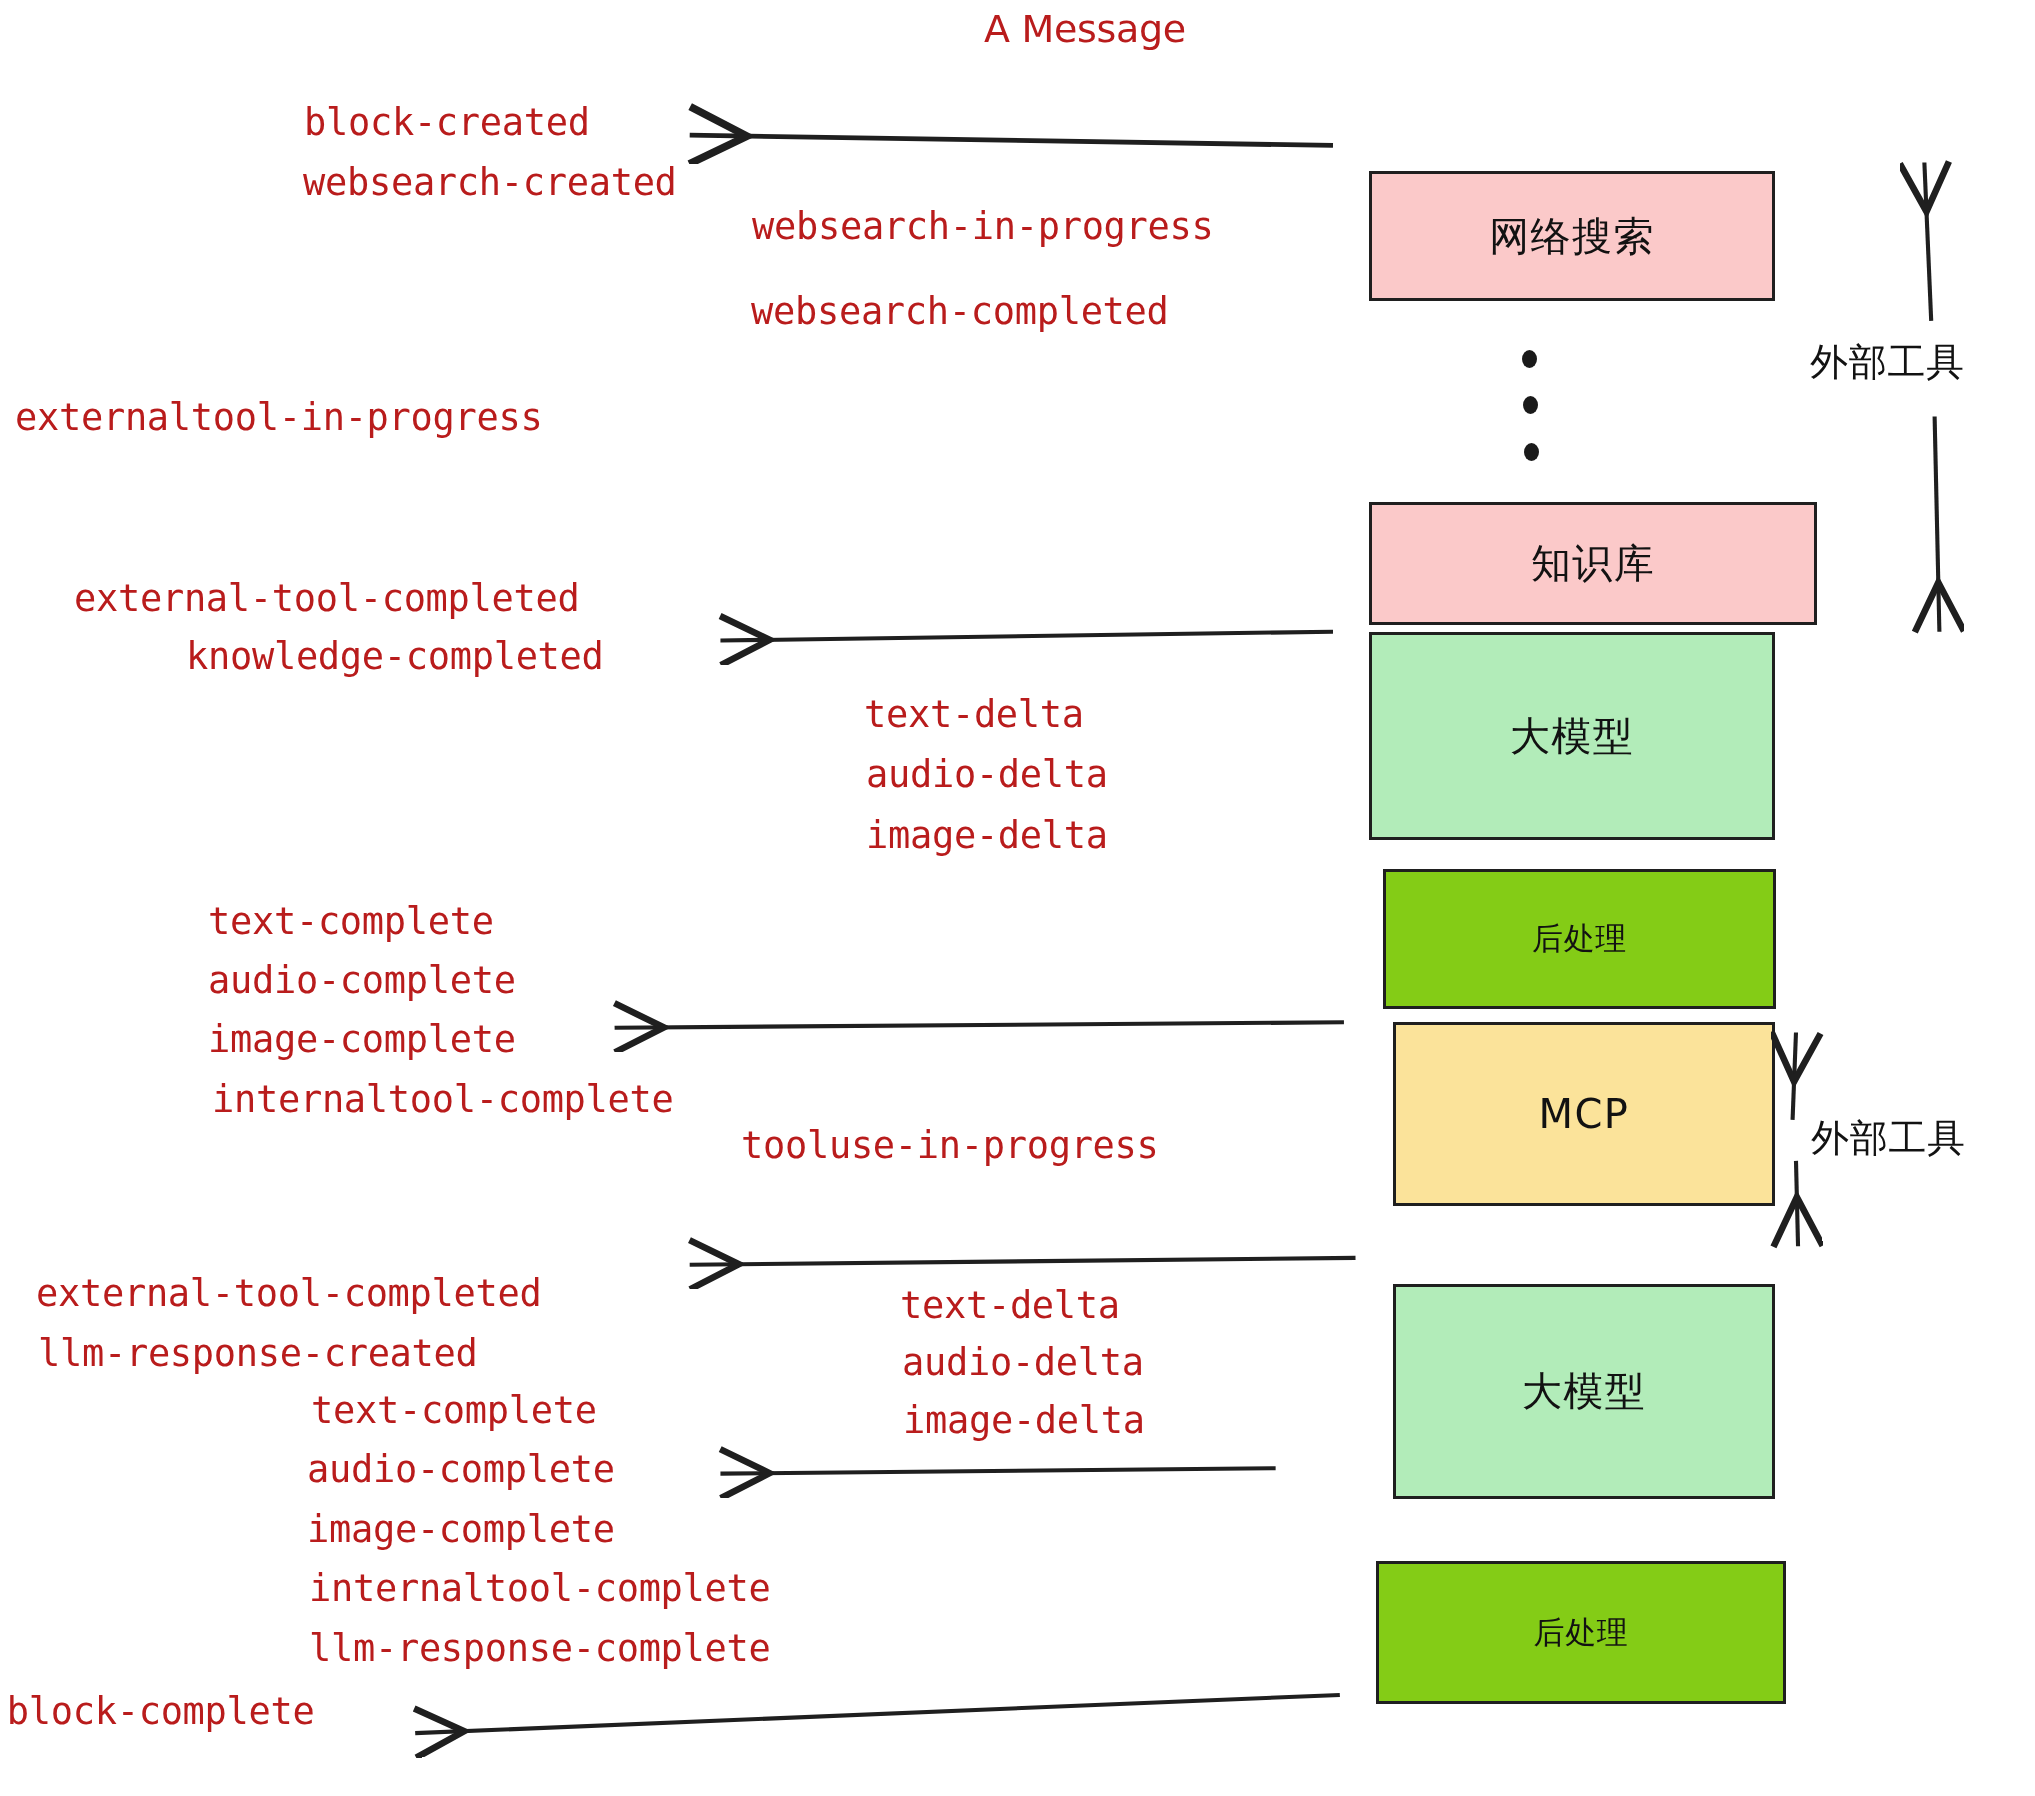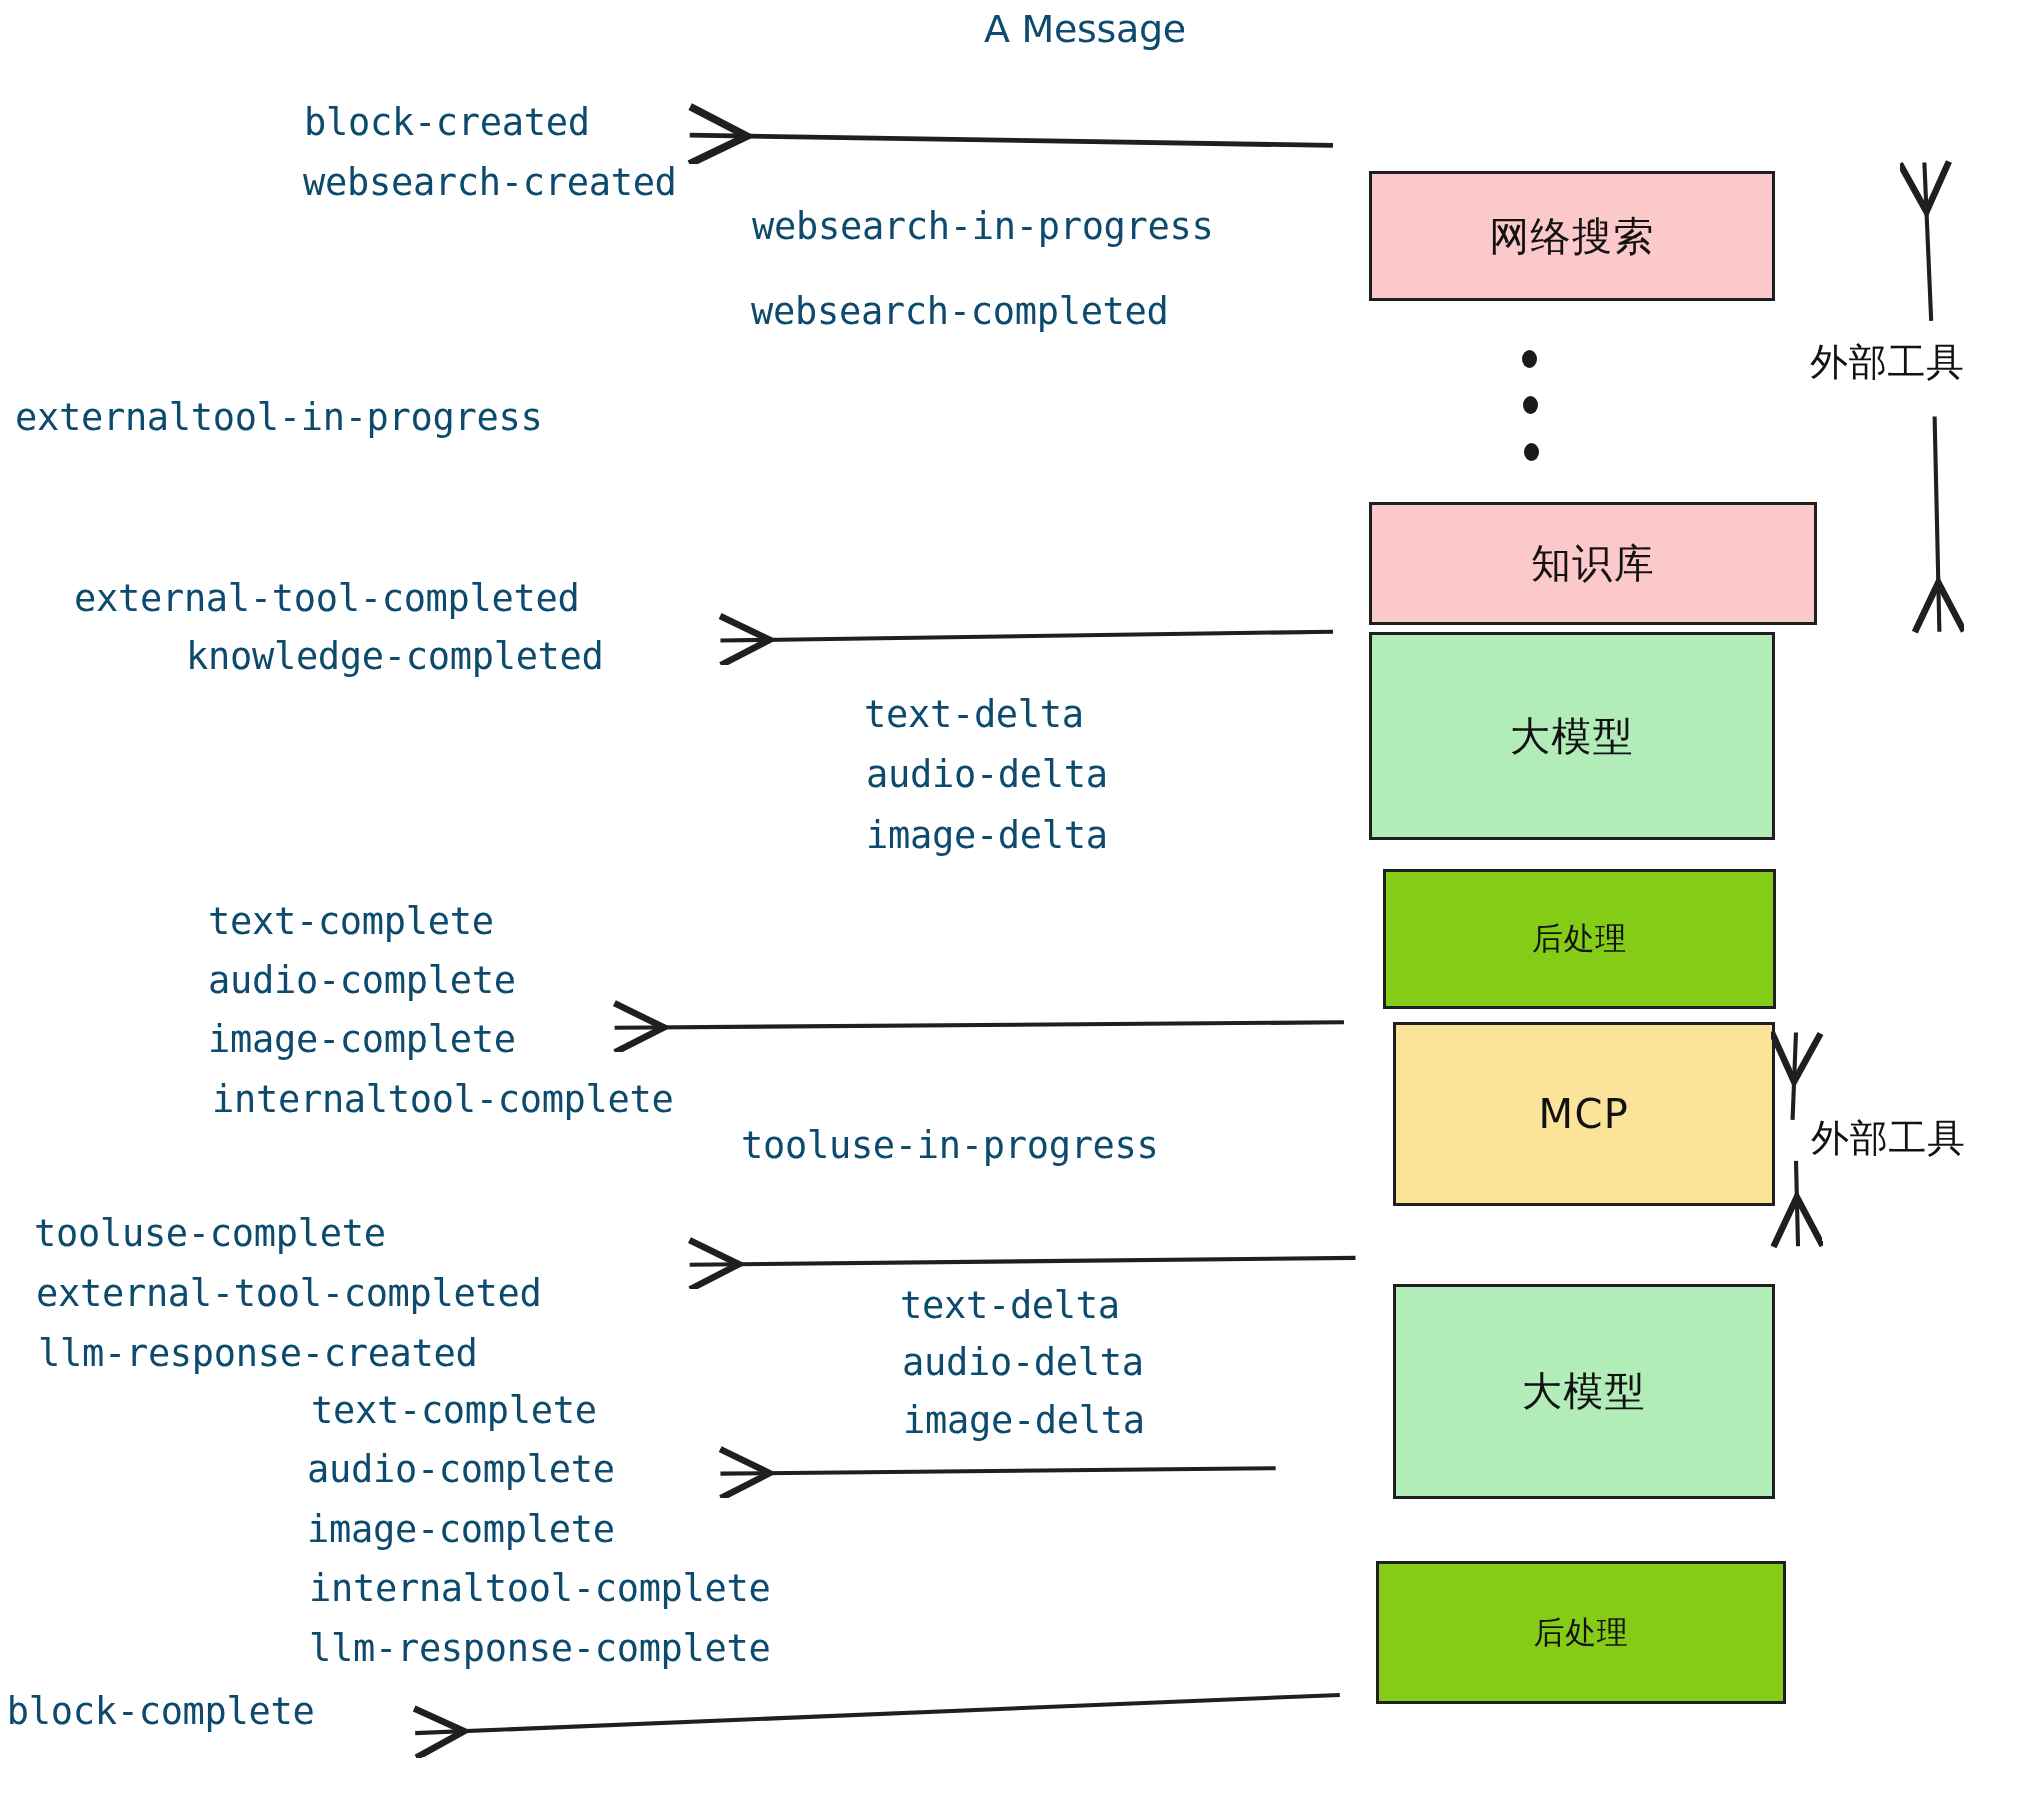--- a/index.html
+++ b/index.html
@@ -5,21 +5,21 @@
   html,body{margin:0;padding:0;background:#fff;}
   #stage{
     position:relative;
     width:2035px;height:1796px;
     background:#ffffff;
     font-family:"DejaVu Sans Mono", monospace;
     overflow:hidden;
   }
   .hw{
     position:absolute;
-    color:#0c4a6e;
+    color:#b91c1c;
     white-space:pre;
     font-family:"DejaVu Sans Mono","Liberation Mono",monospace;
     letter-spacing:-0.3px;
   }
   .title{
     font-size:38px;
     font-family:"DejaVu Sans","Liberation Sans",sans-serif;
     font-weight:400;
   }
   .evt{ font-size:37px; }
@@ -106,21 +106,20 @@
   <div class="hw evt" style="left:74px;top:577px;">external-tool-completed</div>
   <div class="hw evt" style="left:186px;top:635px;">knowledge-completed</div>
   <div class="hw evt" style="left:864px;top:693px;">text-delta</div>
   <div class="hw evt" style="left:866px;top:753px;">audio-delta</div>
   <div class="hw evt" style="left:866px;top:814px;">image-delta</div>
   <div class="hw evt" style="left:208px;top:900px;">text-complete</div>
   <div class="hw evt" style="left:208px;top:959px;">audio-complete</div>
   <div class="hw evt" style="left:208px;top:1018px;">image-complete</div>
   <div class="hw evt" style="left:212px;top:1078px;">internaltool-complete</div>
   <div class="hw evt" style="left:741px;top:1124px;">tooluse-in-progress</div>
-  <div class="hw evt" style="left:34px;top:1212px;">tooluse-complete</div>
   <div class="hw evt" style="left:36px;top:1272px;">external-tool-completed</div>
   <div class="hw evt" style="left:38px;top:1332px;">llm-response-created</div>
   <div class="hw evt" style="left:900px;top:1284px;">text-delta</div>
   <div class="hw evt" style="left:902px;top:1341px;">audio-delta</div>
   <div class="hw evt" style="left:903px;top:1399px;">image-delta</div>
   <div class="hw evt" style="left:311px;top:1389px;">text-complete</div>
   <div class="hw evt" style="left:307px;top:1448px;">audio-complete</div>
   <div class="hw evt" style="left:307px;top:1508px;">image-complete</div>
   <div class="hw evt" style="left:309px;top:1567px;">internaltool-complete</div>
   <div class="hw evt" style="left:309px;top:1627px;">llm-response-complete</div>

